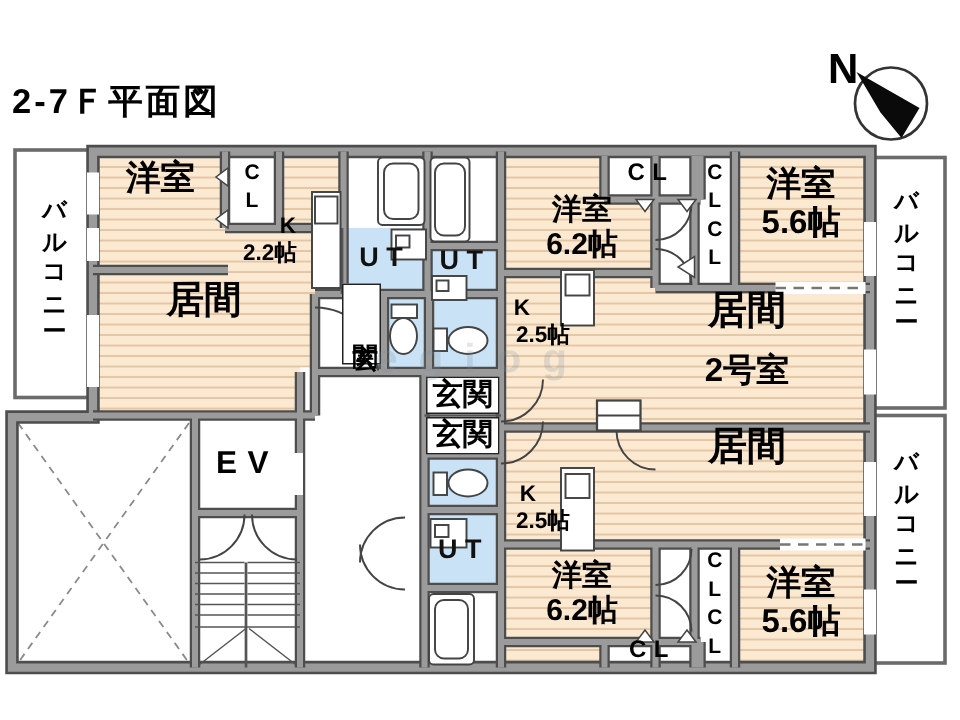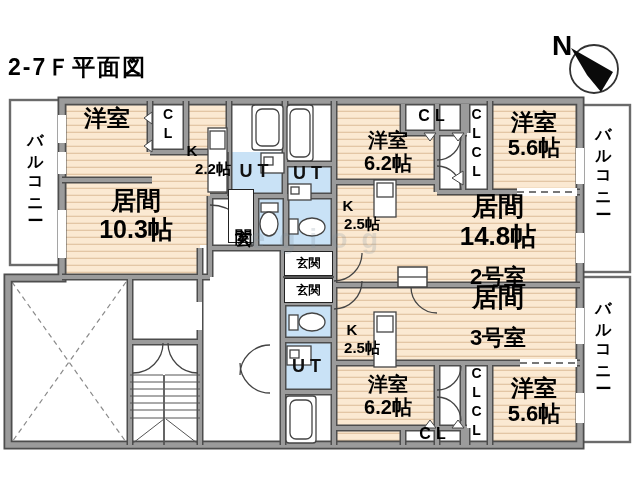--- a/index.html
+++ b/index.html
@@ -18,21 +18,21 @@
   .liv-lg .sz{font-size:25px;}
   .liv-lg .rm{font-size:17px;}
   .liv-xl .tp{font-size:26px;}
   .liv-xl .sz{font-size:26px;}
   .liv-xl .rm{font-size:22px;margin-top:12px;}
   .cl-sm{font-size:14px;line-height:1.35;}
   .cl-strip{font-size:16px;letter-spacing:5px;}
   .k-sm{font-size:15px;}
   .ut{font-size:18px;letter-spacing:5px;color:#111;}
   .genkan-v{font-size:17px;border:1.6px solid #222;background:#fff;}
-  .genkan-h{font-size:12px;border:1.6px solid #222;background:#fff;}
+  .genkan-h{font-size:20px;border:1.6px solid #222;background:#fff;}
   .ev{font-size:21px;letter-spacing:7px;}
   #watermark{font-size:27px;letter-spacing:14px;color:rgba(125,140,155,0.22);text-align:left;font-weight:700;}
 </style>
 </head>
 <body>
 
 <div id="stage">
 
 <svg width="640" height="480" viewBox="0 0 640 480">
   <defs>
@@ -189,24 +189,23 @@
 <div class="lbl vlbl bal" style="left:594px;top:290px;">バルコニー</div>
 
 <div class="lbl bed-lg" style="left:62px;top:105px;width:90px;">
   <span class="blk">洋室</span>
 </div>
 <div class="lbl cl-sm" style="left:150px;top:105px;width:36px;">
   <span class="blk">C</span>
   <span class="blk">L</span>
 </div>
 <div class="lbl k-sm" style="left:180px;top:142px;width:24px;">K</div>
-<div class="lbl k-sm" style="left:181px;top:160px;width:64px;">2.2帖</div>
+<div class="lbl k-sm" style="left:148px;top:160px;width:64px;">2.2帖</div>
 <div class="lbl liv-lg" style="left:62px;top:186px;width:148px;">
   <span class="blk tp">居間</span>
-  <span class="blk sz">10.3帖</span>
 </div>
 <div class="lbl ut" style="left:228px;top:161px;width:57px;">UT</div>
 <div class="lbl ut" style="left:285px;top:163px;width:50px;">UT</div>
 <div class="lbl vlbl genkan-v" style="left:228px;top:189px;width:24px;height:52px;">玄関</div>
 
 <div class="lbl genkan-h" style="left:284px;top:251px;width:47px;height:23px;line-height:23px;">玄関</div>
 <div class="lbl genkan-h" style="left:284px;top:278px;width:47px;height:23px;line-height:23px;">玄関</div>
 
 <div class="lbl bed-md" style="left:336px;top:129px;width:104px;">
   <span class="blk">洋室</span>
@@ -220,42 +219,41 @@
   <span class="blk">L</span>
 </div>
 <div class="lbl bed-lg" style="left:487px;top:109px;width:94px;">
   <span class="blk">洋室</span>
   <span class="blk" style="font-size:22px;">5.6帖</span>
 </div>
 <div class="lbl k-sm" style="left:336px;top:197px;width:24px;">K</div>
 <div class="lbl k-sm" style="left:330px;top:215px;width:64px;">2.5帖</div>
 <div class="lbl liv-xl" style="left:412px;top:192px;width:172px;">
   <span class="blk tp">居間</span>
-  <span class="blk sz">14.8帖</span>
   <span class="blk rm">2号室</span>
 </div>
 
 <div class="lbl liv-xl" style="left:412px;top:283px;width:172px;">
   <span class="blk tp">居間</span>
-  <span class="blk rm">3号室</span>
 </div>
 <div class="lbl k-sm" style="left:340px;top:321px;width:24px;">K</div>
 <div class="lbl k-sm" style="left:330px;top:339px;width:64px;">2.5帖</div>
 <div class="lbl ut" style="left:284px;top:356px;width:50px;">UT</div>
 <div class="lbl bed-md" style="left:336px;top:373px;width:104px;">
   <span class="blk">洋室</span>
   <span class="blk">6.2帖</span>
 </div>
 <div class="lbl cl-sm" style="left:464px;top:364px;width:25px;">
   <span class="blk">C</span>
   <span class="blk">L</span>
   <span class="blk">C</span>
   <span class="blk">L</span>
 </div>
 <div class="lbl bed-lg" style="left:487px;top:375px;width:94px;">
   <span class="blk">洋室</span>
   <span class="blk" style="font-size:22px;">5.6帖</span>
 </div>
 <div class="lbl cl-strip" style="left:404px;top:425px;width:62px;">CL</div>
 
+<div class="lbl ev" style="left:130px;top:297px;width:70px;">EV</div>
 <div id="watermark" class="lbl" style="left:250px;top:224px;width:312px;">egiog</div>
 
 </div>
 
 </body></html>

